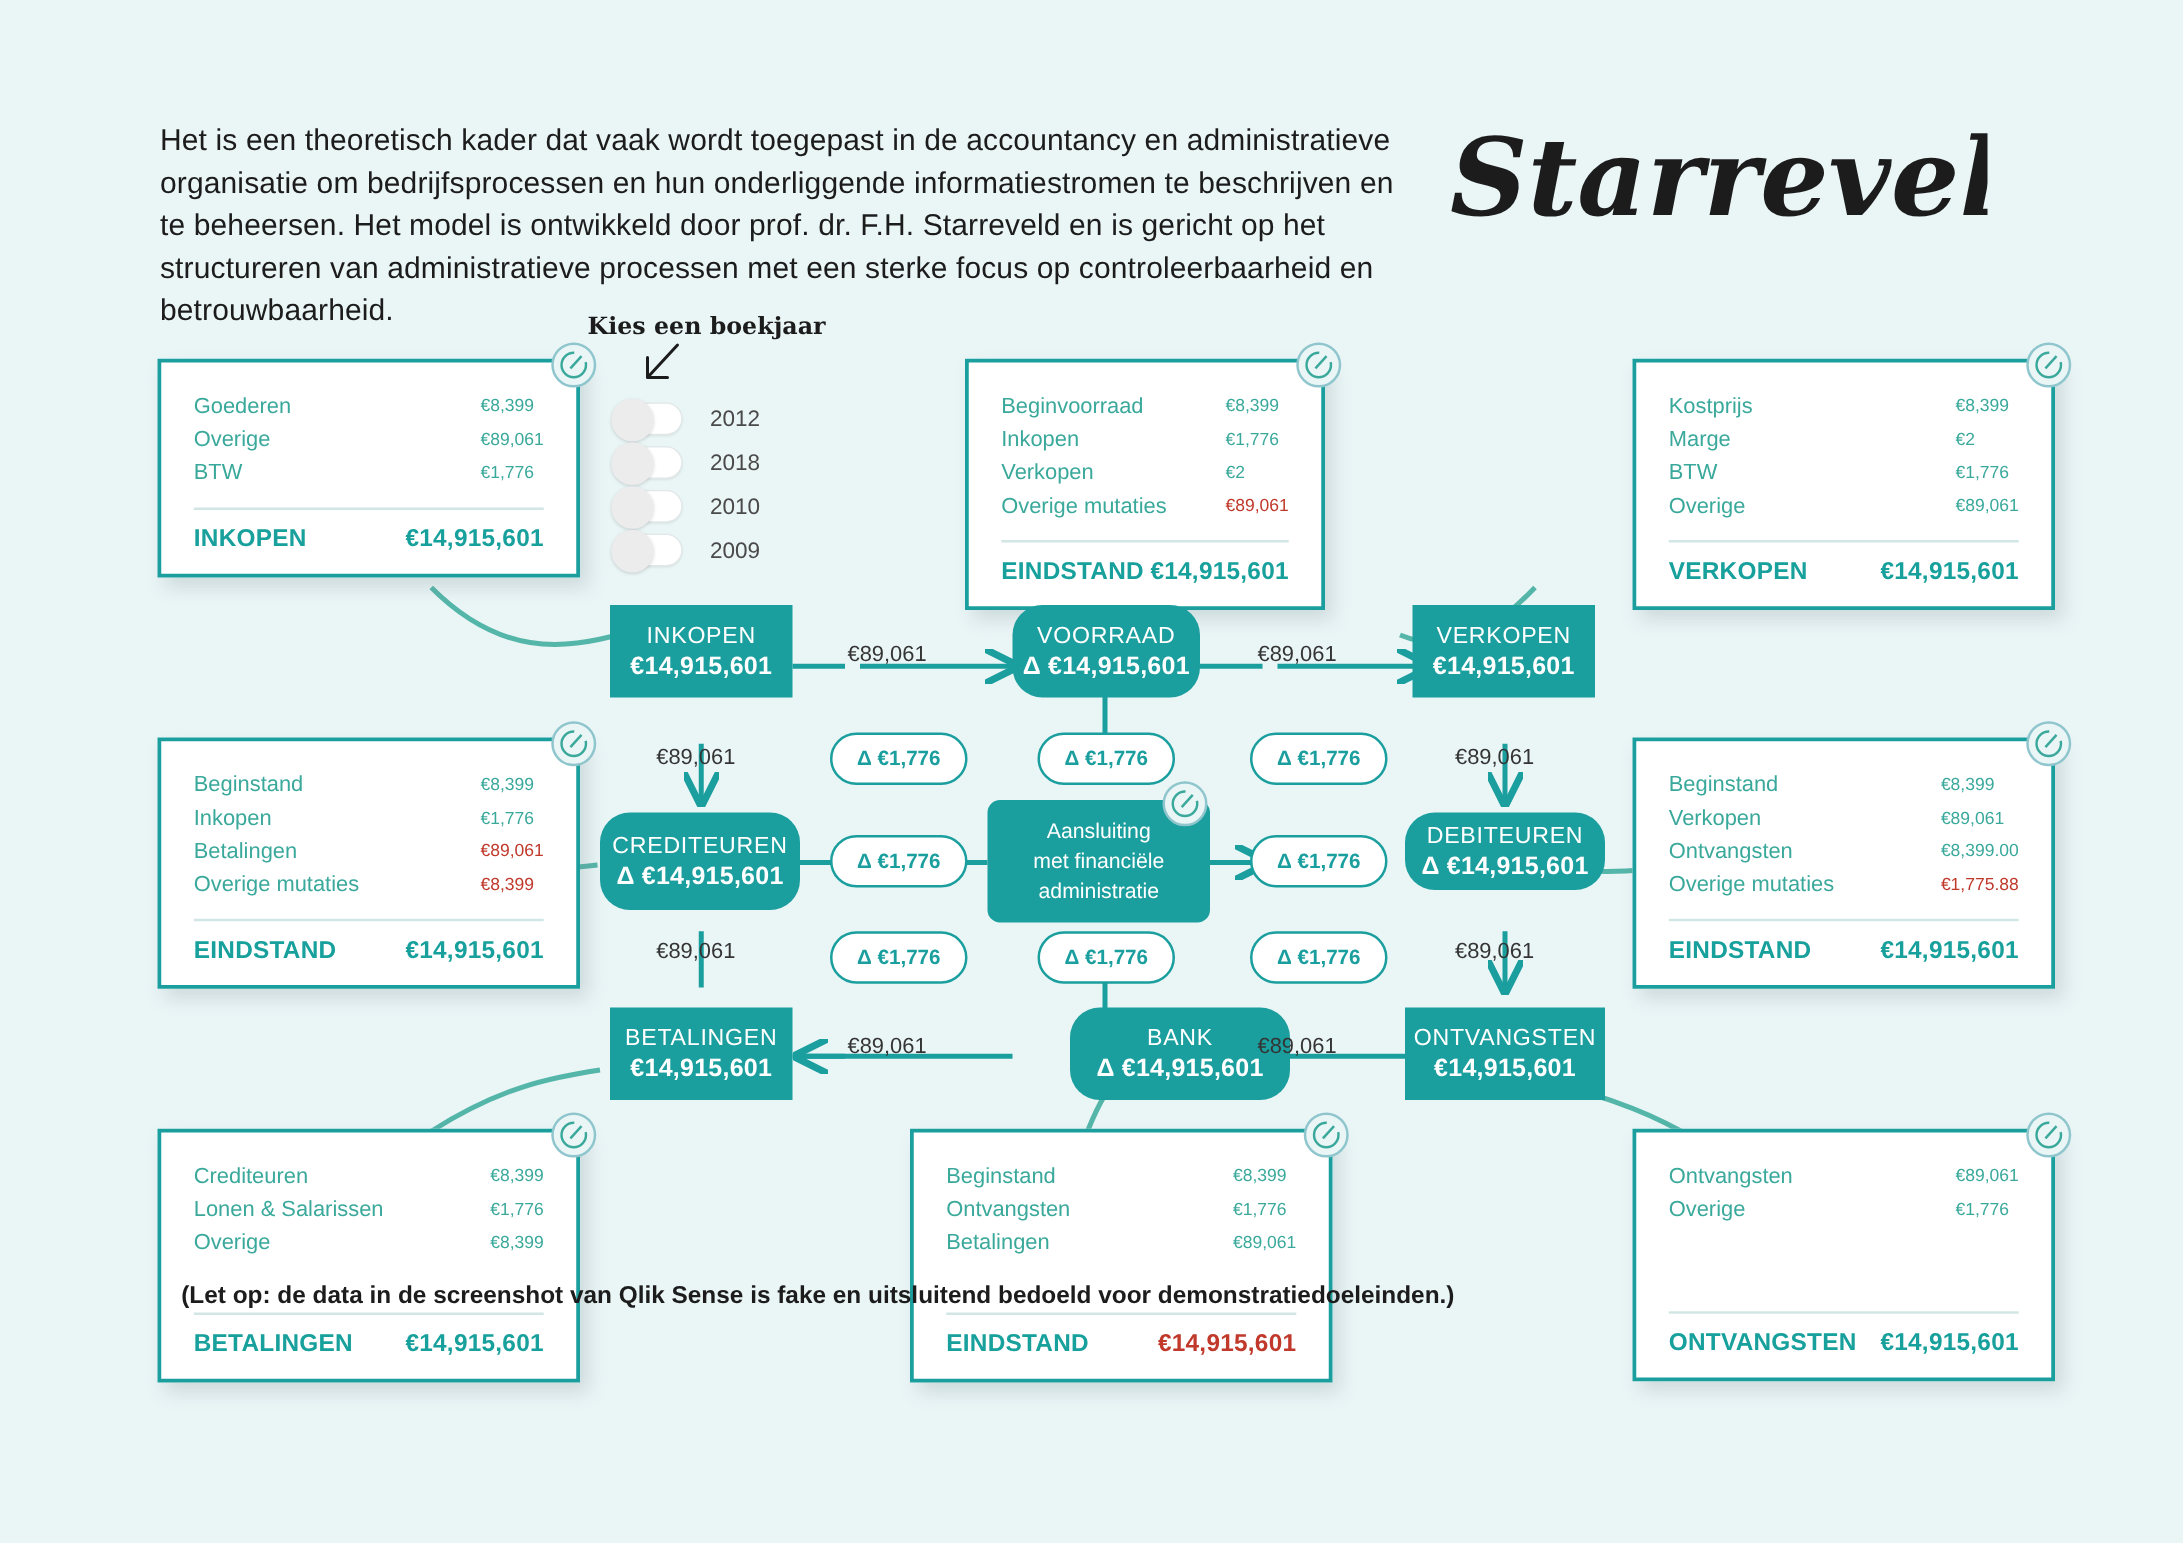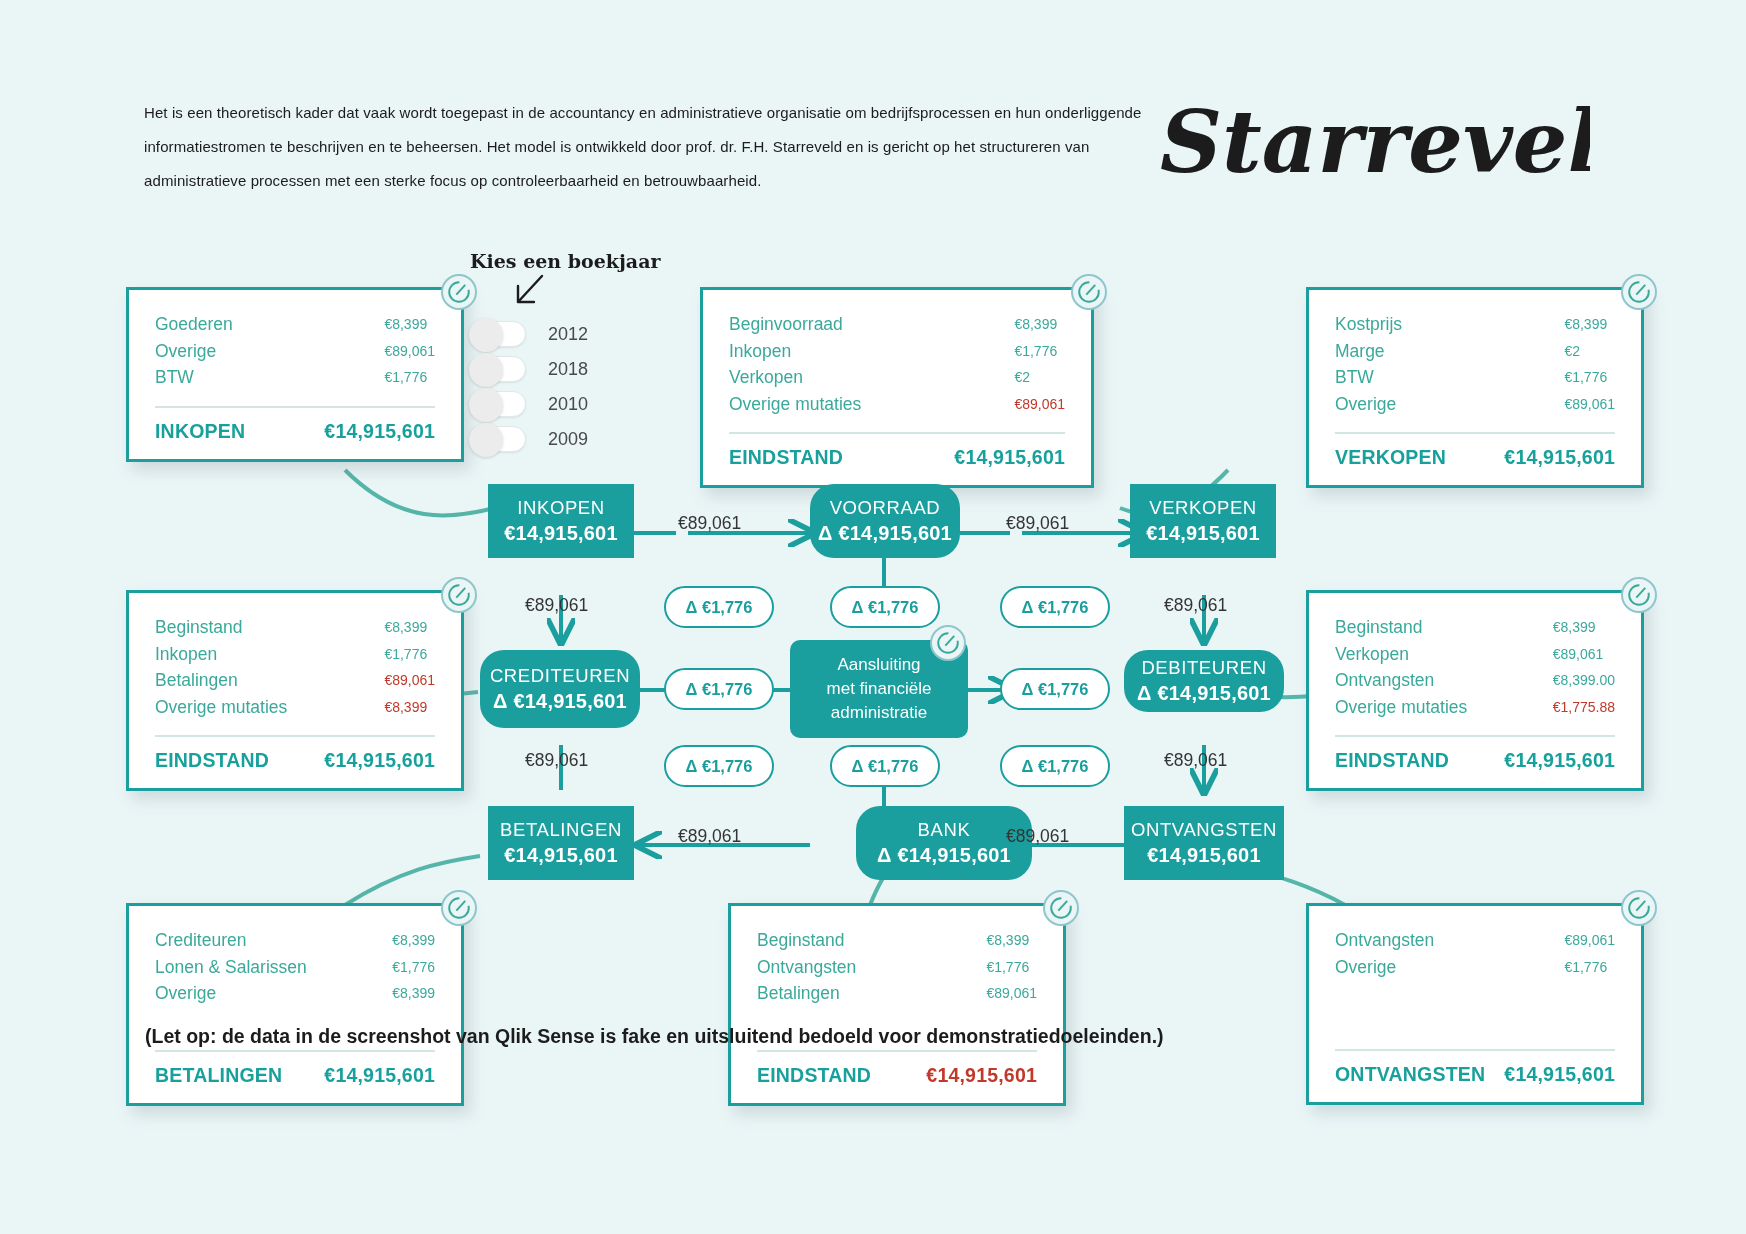--- a/index.html
+++ b/index.html
@@ -5,22 +5,22 @@
   * { box-sizing: border-box; }
   html, body { margin:0; padding:0; }
   body {
     width:1746px; height:1234px;
     background:#eaf5f6;
     font-family:"Liberation Sans", sans-serif;
     position:relative;
     overflow:hidden;
   }
   .intro {
-    position:absolute; left:144px; top:96px; width:1000px;
-    font-size:15px; line-height:34px; color:#1c1c1c; letter-spacing:.1px;
+    position:absolute; left:128px; top:96px; width:1000px;
+    font-size:24px; line-height:34px; color:#1c1c1c; letter-spacing:.1px;
   }
   .brand {
     position:absolute; left:1150px; top:60px; width:440px; height:160px;
   }
   .brand svg { width:100%; height:100%; display:block; }
 
   
   .card {
     position:absolute;
     background:#ffffff;
@@ -67,21 +67,21 @@
   }
   .edgelabel {
     position:absolute; font-size:17.5px; color:#343434; white-space:nowrap;
   }
 
   
   .yearbox { position:absolute; left:470px; top:250px; width:180px; }
   .annot { font-family:"DejaVu Serif", serif; font-weight:bold;
            font-size:19px; color:#1c1c1c; white-space:nowrap; }
   .arrowdown { margin-left:36px; margin-top:2px; }
-  .yrow { display:flex; align-items:center; margin-top:9px; }
+  .yrow { display:flex; align-items:center; margin-top:9px;margin-left:20px; }
   .toggle { width:56px; height:26px; border-radius:13px; background:#fff;
             border:1px solid #e2e7e8; position:relative;
             box-shadow:0 1px 2px rgba(0,0,0,.08); }
   .toggle .knob { position:absolute; left:-2px; top:-4px; width:34px; height:34px;
                   border-radius:50%; background:#ececec;
                   box-shadow:0 1px 3px rgba(0,0,0,.15); }
   .ylabel { margin-left:22px; font-size:18px; color:#4a4a4a; }
 
   .footnote {
     position:absolute; left:145px; top:1025px;
@@ -167,21 +167,21 @@
     <div class="k">BTW</div>
     <div class="v">€1,776</div>
   </div>
   <hr>
   <div class="tot">
     <div class="tk">INKOPEN</div>
     <div class="tv">€14,915,601</div>
   </div>
 </div>
 
-<div class="card" style="left:700px; top:287px; width:394px;">
+<div class="card" style="left:772px; top:287px; width:288px;">
   <div class="refresh">
     <svg viewBox="0 0 36 36">
         <circle cx="18" cy="18" r="11" fill="none" stroke="#3aa99b" stroke-width="2.2" stroke-dasharray="52 14"></circle>
         <path d="M25 10 L15 21" stroke="#3aa99b" stroke-width="2.2" fill="none"></path>
       </svg>
   </div>
   <div class="grid">
     <div class="k">Beginvoorraad</div>
     <div class="v">€8,399</div>
     <div class="k">Inkopen</div>

